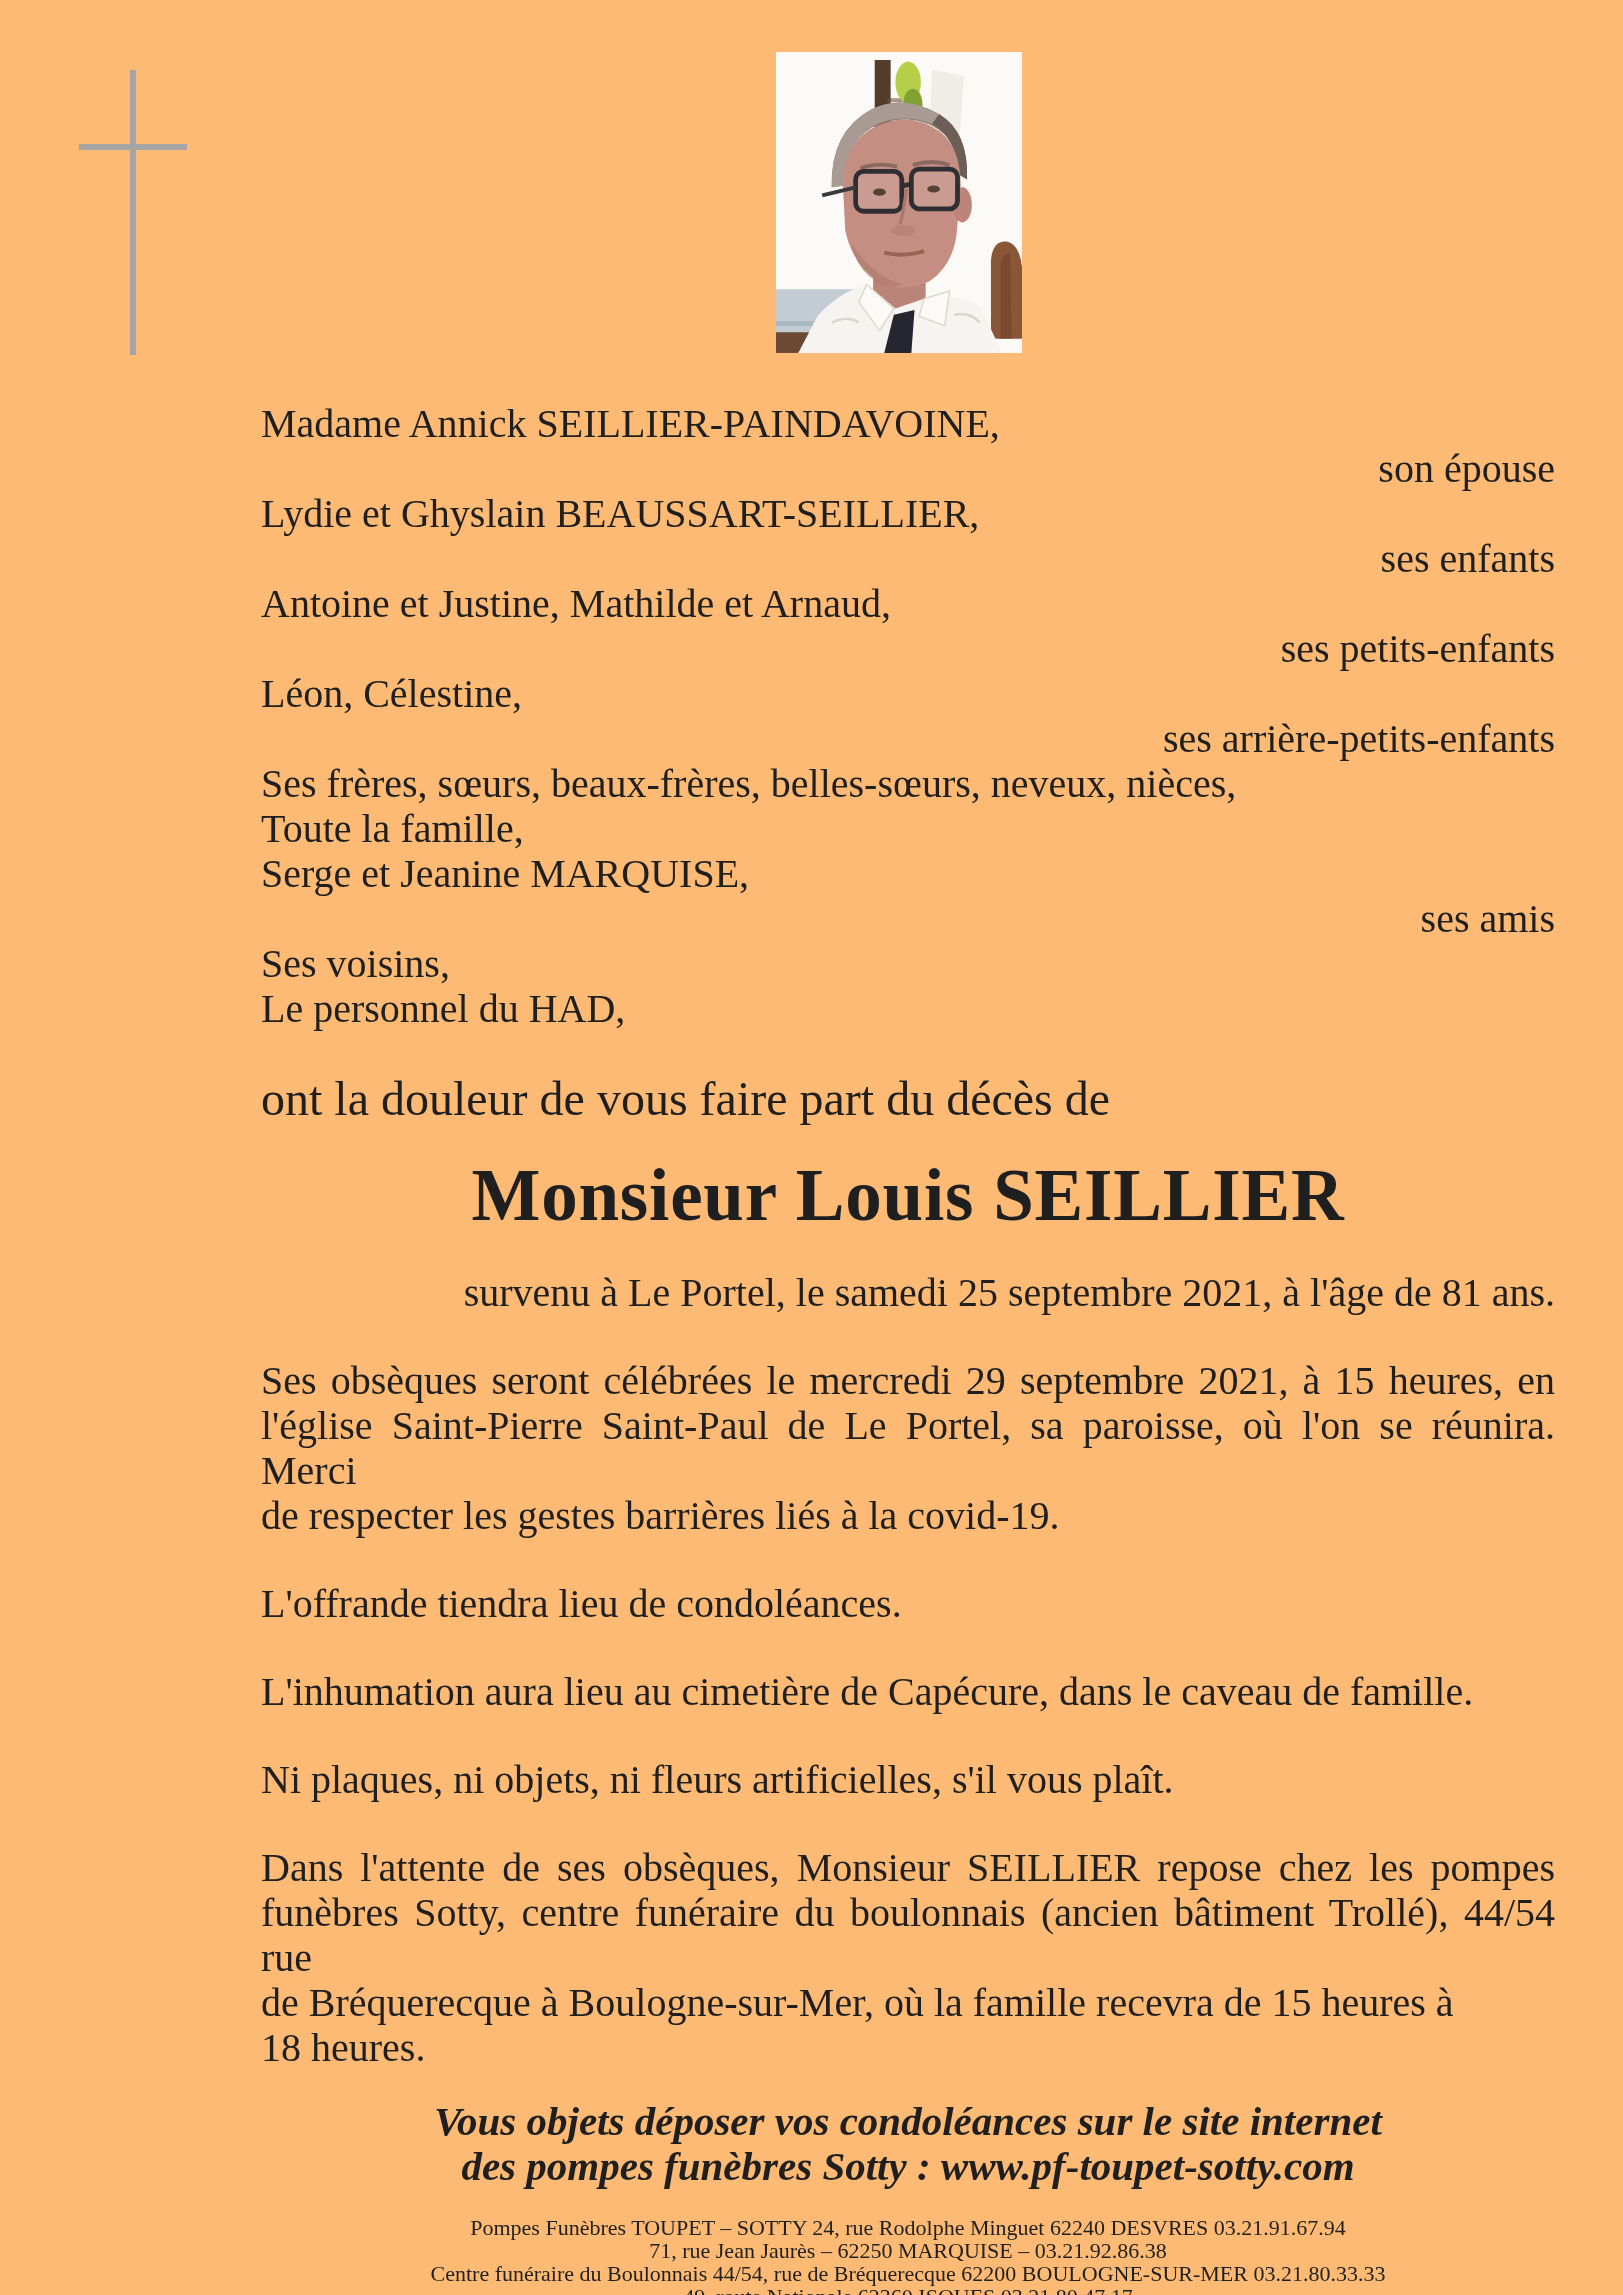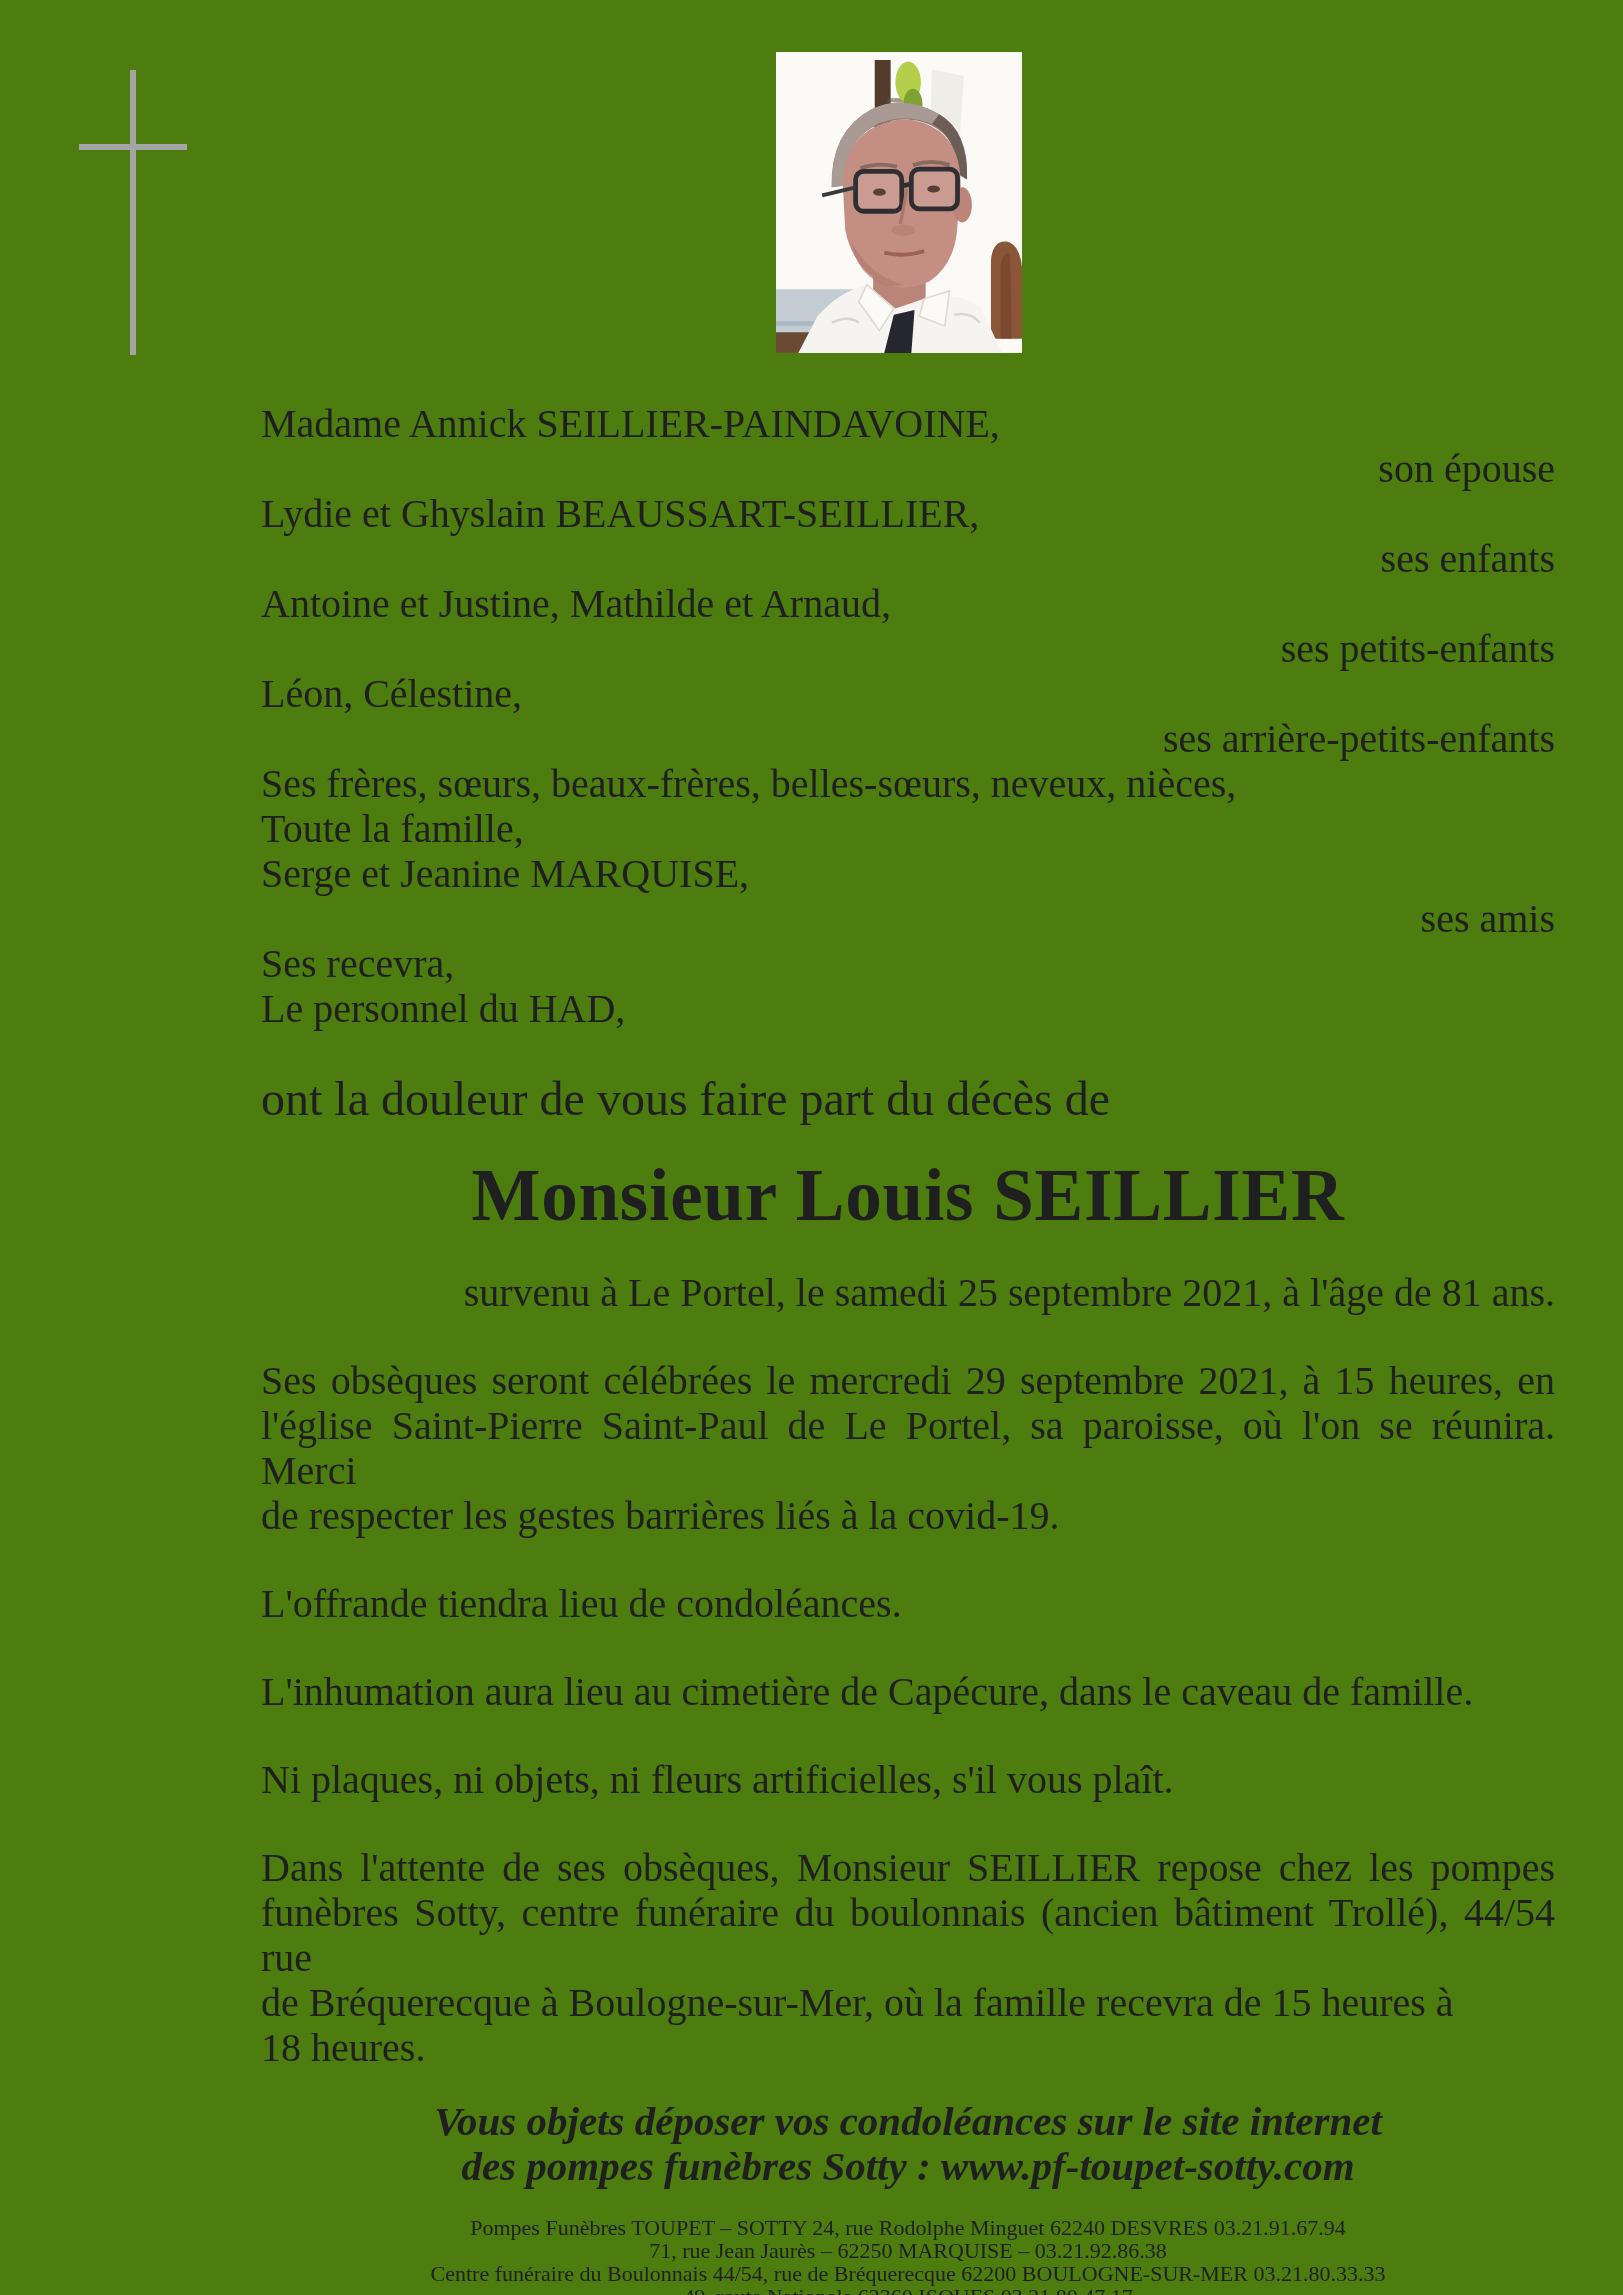--- a/index.html
+++ b/index.html
@@ -1,20 +1,20 @@
 <!DOCTYPE html>
 <html style="font-size:12.8px"><head>
 <meta charset="utf-8">
 <style>
   html,body{margin:0;padding:0;background:#e8e8e8;}
   .page{
     position:relative;
     width:1624px;height:2295px;
     margin:0 auto;
-    background:#4d7c0f;
+    background:#fdba74;
     font-family:"Liberation Serif","DejaVu Serif",serif;
     color:#1f1f1f;
     overflow:hidden;
   }
   
   .cross-v{position:absolute;left:130px;top:70px;width:5.6px;height:285px;background:#a5a5a5;}
   .cross-h{position:absolute;left:79px;top:144px;width:108px;height:5.6px;background:#a5a5a5;}
 
   
   .photo{position:absolute;left:776px;top:52px;width:246px;height:301px;}
@@ -111,21 +111,21 @@
     <div class="fam-line">Lydie et Ghyslain BEAUSSART-SEILLIER,</div>
     <div class="relation">ses enfants</div>
     <div class="fam-line">Antoine et Justine, Mathilde et Arnaud,</div>
     <div class="relation">ses petits-enfants</div>
     <div class="fam-line">Léon, Célestine,</div>
     <div class="relation">ses arrière-petits-enfants</div>
     <div class="fam-line">Ses frères, sœurs, beaux-frères, belles-sœurs, neveux, nièces,</div>
     <div class="fam-line">Toute la famille,</div>
     <div class="fam-line">Serge et Jeanine MARQUISE,</div>
     <div class="relation">ses amis</div>
-    <div class="fam-line">Ses recevra,</div>
+    <div class="fam-line">Ses voisins,</div>
     <div class="fam-line">Le personnel du HAD,</div>
 
     <div class="announce">ont la douleur de vous faire part du décès de</div>
 
     <h1 class="title">Monsieur Louis SEILLIER</h1>
 
     <div class="death-info">survenu à Le Portel, le samedi 25 septembre 2021, à l'âge de  81 ans.</div>
 
     <div class="para">
       <div class="jline">Ses obsèques seront célébrées le mercredi 29 septembre 2021, à 15 heures, en</div>

